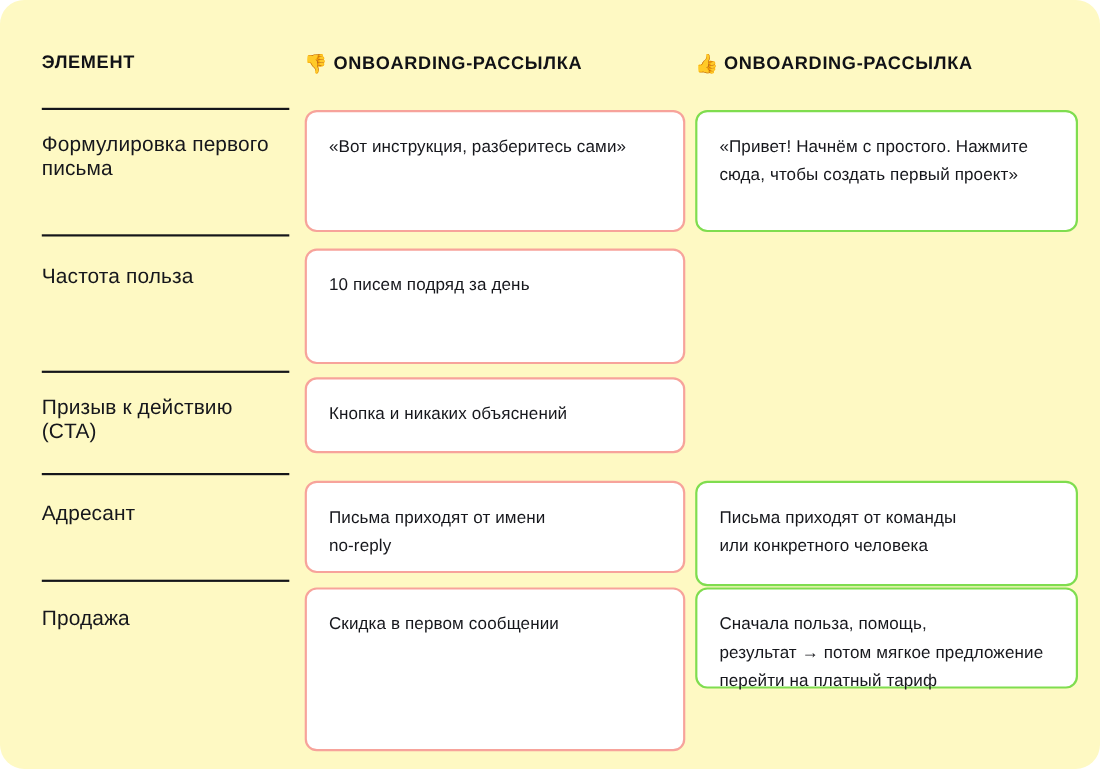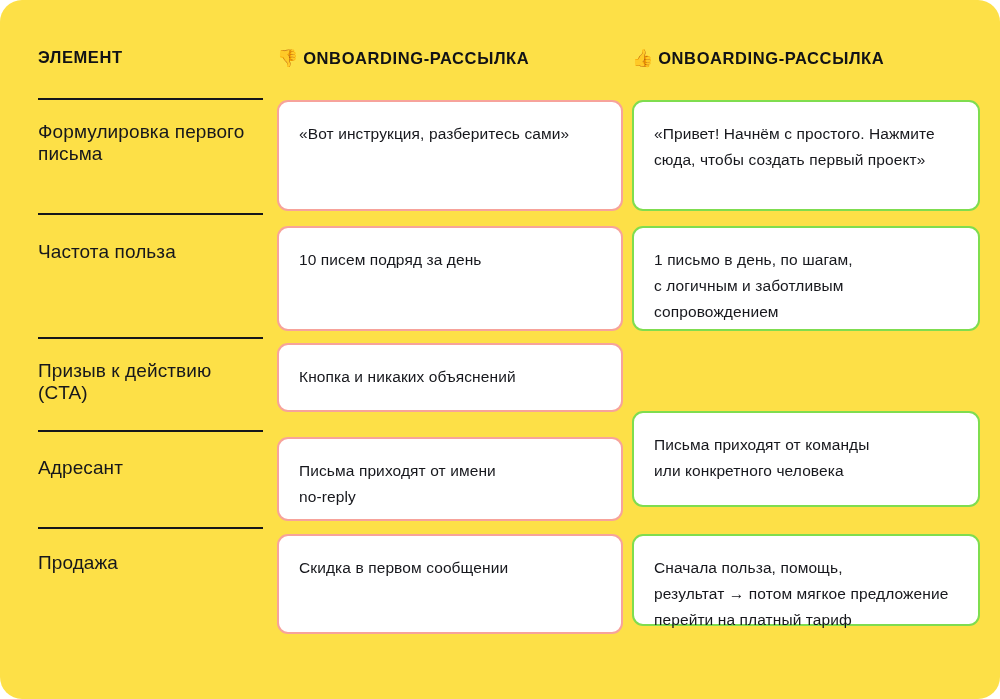--- a/index.html
+++ b/index.html
@@ -6,21 +6,21 @@
   html, body {
     width: 1000px; height: 699px;
     background: #ffffff;
     font-family: "Liberation Sans", sans-serif;
     overflow: hidden;
   }
   #board {
     position: absolute;
     left: 0; top: 0;
     width: 1000px; height: 699px;
-    background: #fde047;
+    background: #fef9c3;
     border-radius: 22px;
   }
   
   .col-label  { left: 38px;  width: 225px; }
   .col-bad    { left: 277px; width: 346px; }
   .col-good   { left: 632px; width: 348px; }
 
   .hdr {
     position: absolute;
     top: 48px;
@@ -92,31 +92,29 @@
   <div class="divider" style="top:430px"></div>
   <div class="divider" style="top:527px"></div>
 
   <div class="rowlabel" style="top:121px">Формулировка
 первого письма</div>
   <div class="card bad col-bad" style="top:100px; height:111px">«Вот инструкция, разберитесь сами»</div>
   <div class="card good col-good" style="top:100px; height:111px">«Привет! Начнём с простого. Нажмите сюда, чтобы создать первый проект»</div>
 
   <div class="rowlabel" style="top:241px">Частота польза</div>
   <div class="card bad col-bad" style="top:226px; height:105px">10 писем подряд за день</div>
-  <div class="card good col-good" style="top:226px; height:105px">1 письмо в день, по шагам,
-с логичным и заботливым сопровождением</div>
 
   <div class="rowlabel" style="top:360px">Призыв к действию
 (CTA)</div>
   <div class="card bad col-bad" style="top:343px; height:69px">Кнопка и никаких объяснений</div>
 
   <div class="rowlabel" style="top:457px">Адресант</div>
   <div class="card bad col-bad" style="top:437px; height:84px">Письма приходят от имени
 no-reply</div>
-  <div class="card good col-good" style="top:411px; height:96px">Письма приходят от команды
+  <div class="card good col-good" style="top:437px; height:96px">Письма приходят от команды
 или конкретного человека</div>
 
   <div class="rowlabel" style="top:552px">Продажа</div>
-  <div class="card bad col-bad" style="top:534px; height:100px">Скидка в первом сообщении</div>
+  <div class="card bad col-bad" style="top:534px; height:149px">Скидка в первом сообщении</div>
   <div class="card good col-good" style="top:534px; height:92px">Сначала польза, помощь,
 результат → потом мягкое предложение перейти на платный тариф</div>
 
 </div>
 
 </body></html>

